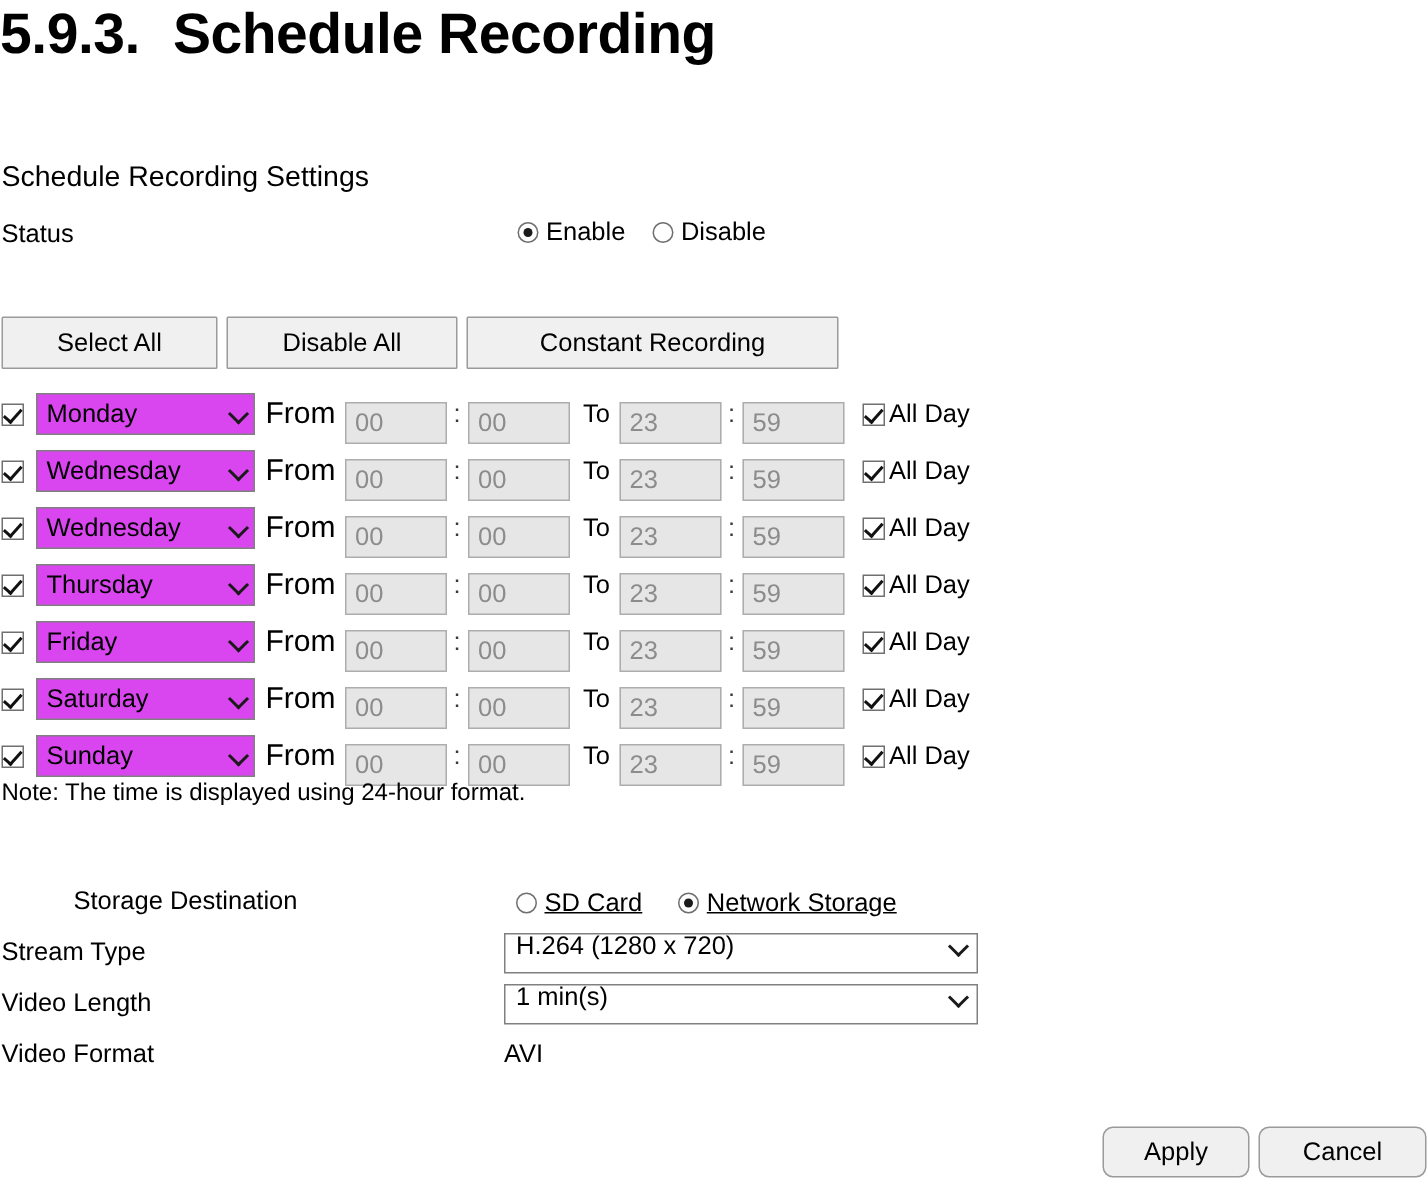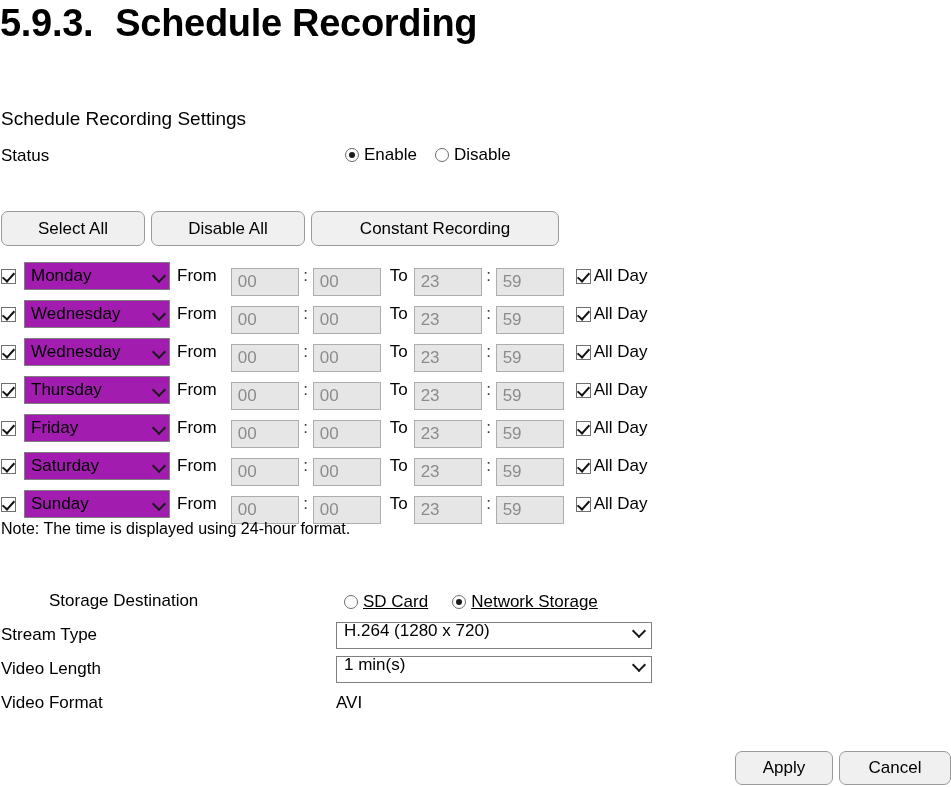--- a/index.html
+++ b/index.html
@@ -90,21 +90,21 @@
   
   .btn-row {
     position: absolute;
     left: 1px; top: 211px;
     display: flex;
     gap: 6px;
   }
   .btn {
     height: 35px;
     border: 1px solid #9a9a9a;
-    border-radius: 7px;
+    border-radius: 1px;
     background: #f0f0f0;
     font-family: "Liberation Sans", sans-serif;
     font-size: 17px;
     color: #000;
     padding: 0 16px;
     display: flex;
     align-items: center;
     justify-content: center;
     white-space: nowrap;
     text-align: center;
@@ -122,21 +122,21 @@
     height: 38px;
     display: flex;
     align-items: center;
     font-size: 17px;
   }
   .sched-row .row-cb { margin-right: 8px; }
 
   .day-select {
     width: 146px; height: 28px;
     border: 1px solid #808080;
-    background: #a21caf;
+    background: #d946ef;
     font-family: "Liberation Sans", sans-serif;
     font-size: 17px;
     color: #000;
     padding: 0 4px 0 6px;
     display: flex;
     align-items: center;
     justify-content: space-between;
     position: relative;
   }
   .chev {
@@ -149,22 +149,22 @@
     content: "";
     position: absolute;
     left: 1px; top: 1px;
     width: 8px; height: 8px;
     border: solid #1a1a1a;
     border-width: 0 2px 2px 0;
     transform: rotate(45deg);
   }
 
   .lbl-from {
-    padding: 0 14px 0 7px;
-    font-size: 17px;
+    padding: 0 6px 0 7px;
+    font-size: 20px;
   }
   .lbl-to {
     padding: 0 6px 0 9px;
     font-size: 17px;
   }
   .colon {
     width: 14px;
     text-align: center;
     font-size: 17px;
     color: #3a3a3a;

